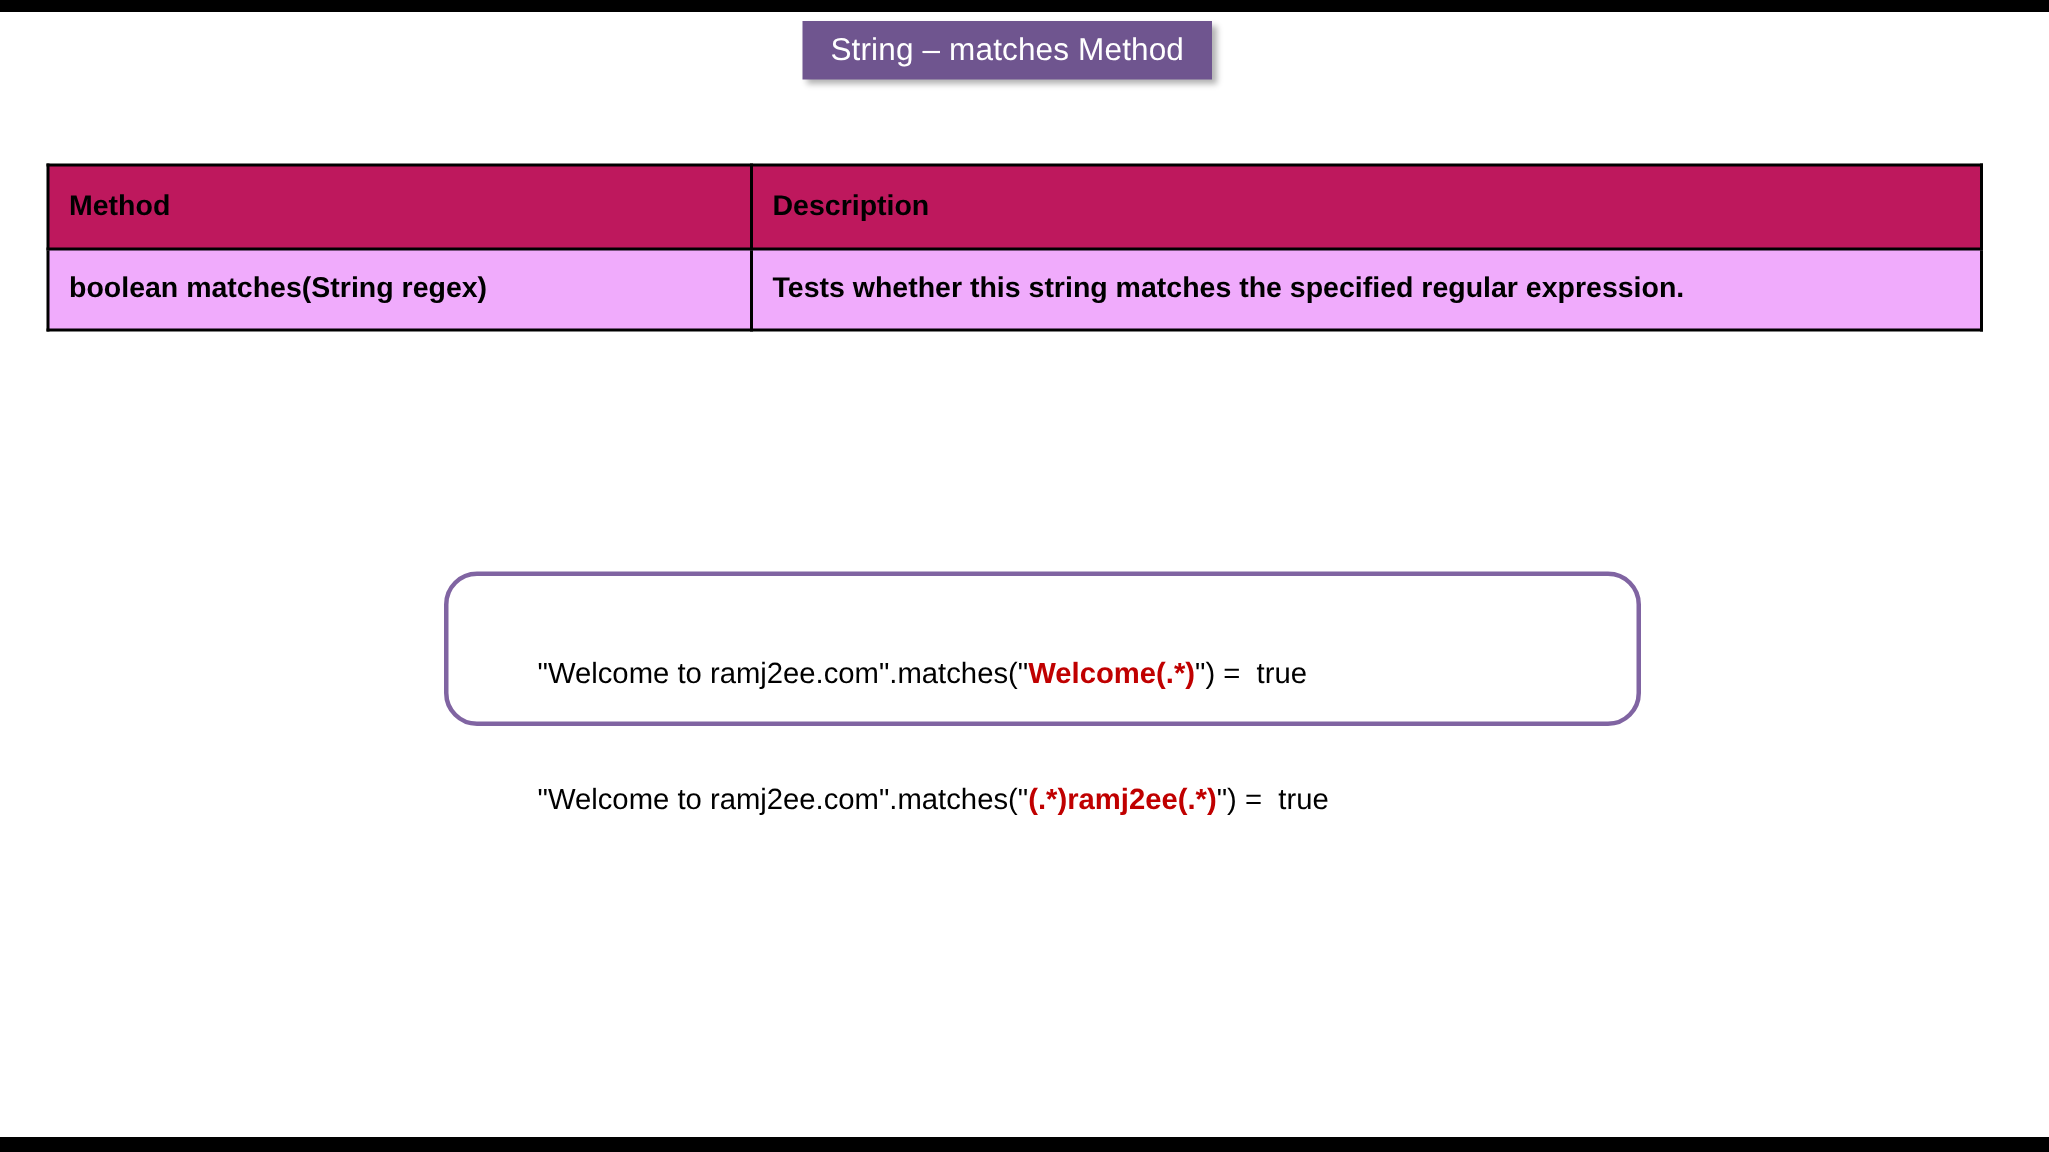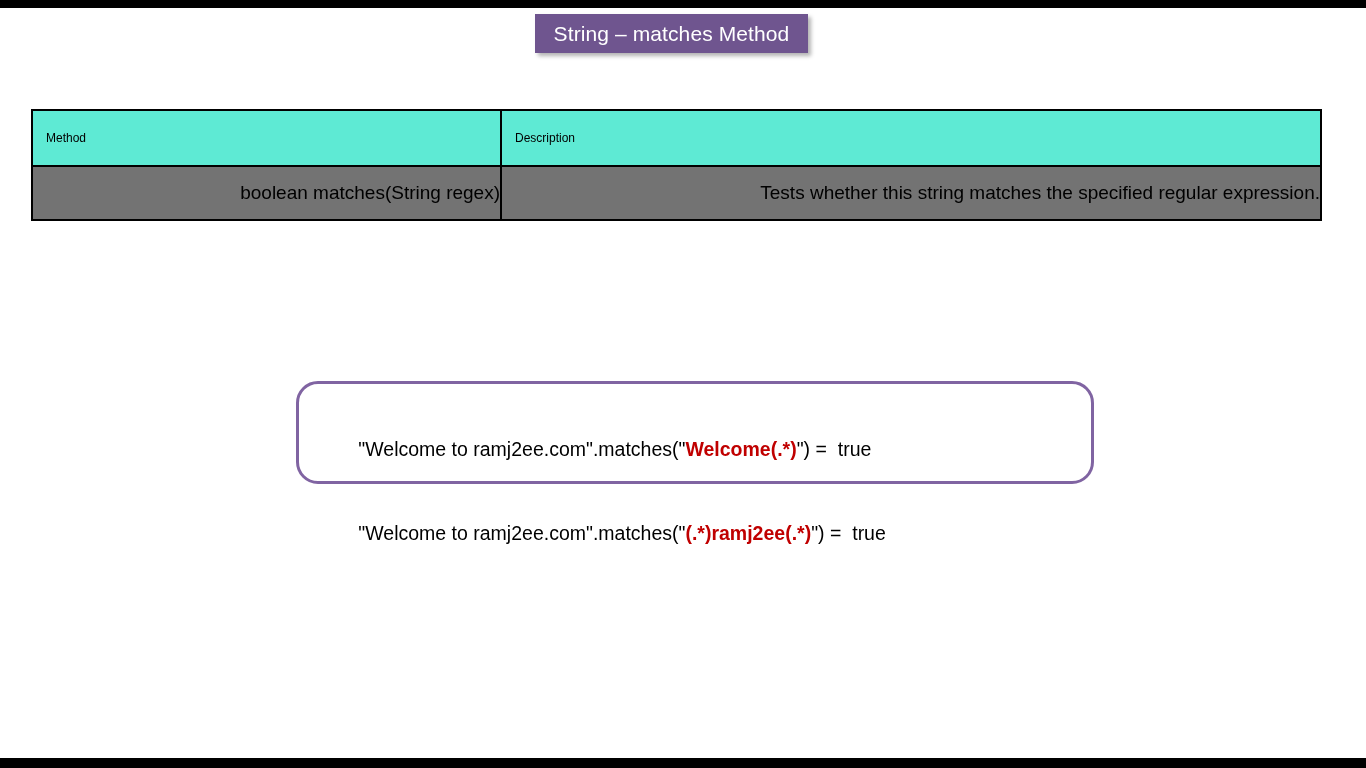--- a/index.html
+++ b/index.html
@@ -75,30 +75,29 @@
     padding: 0 0 0 13px;
     text-align: left;
     vertical-align: middle;
     font-size: 19px;
     color: #000000;
   }
   .col-method { width: 469px; }
   .col-desc   { width: 820px; }
 
   .method-table thead th {
-    background: #5eead4;
+    background: #be185d;
     height: 54px;
-    font-weight: normal;
-    font-size: 12px;
+    font-weight: bold;
+    font-size: 19px;
   }
   .method-table tbody td {
-    background: #737373;
+    background: #f0abfc;
     height: 52px;
-    font-weight: normal;
-    text-align: right;
+    font-weight: bold;
   }
 
   
   .example-box {
     position: absolute;
     left: 296px;
     top: 381px;
     width: 798px;
     height: 103px;
     box-sizing: border-box;

